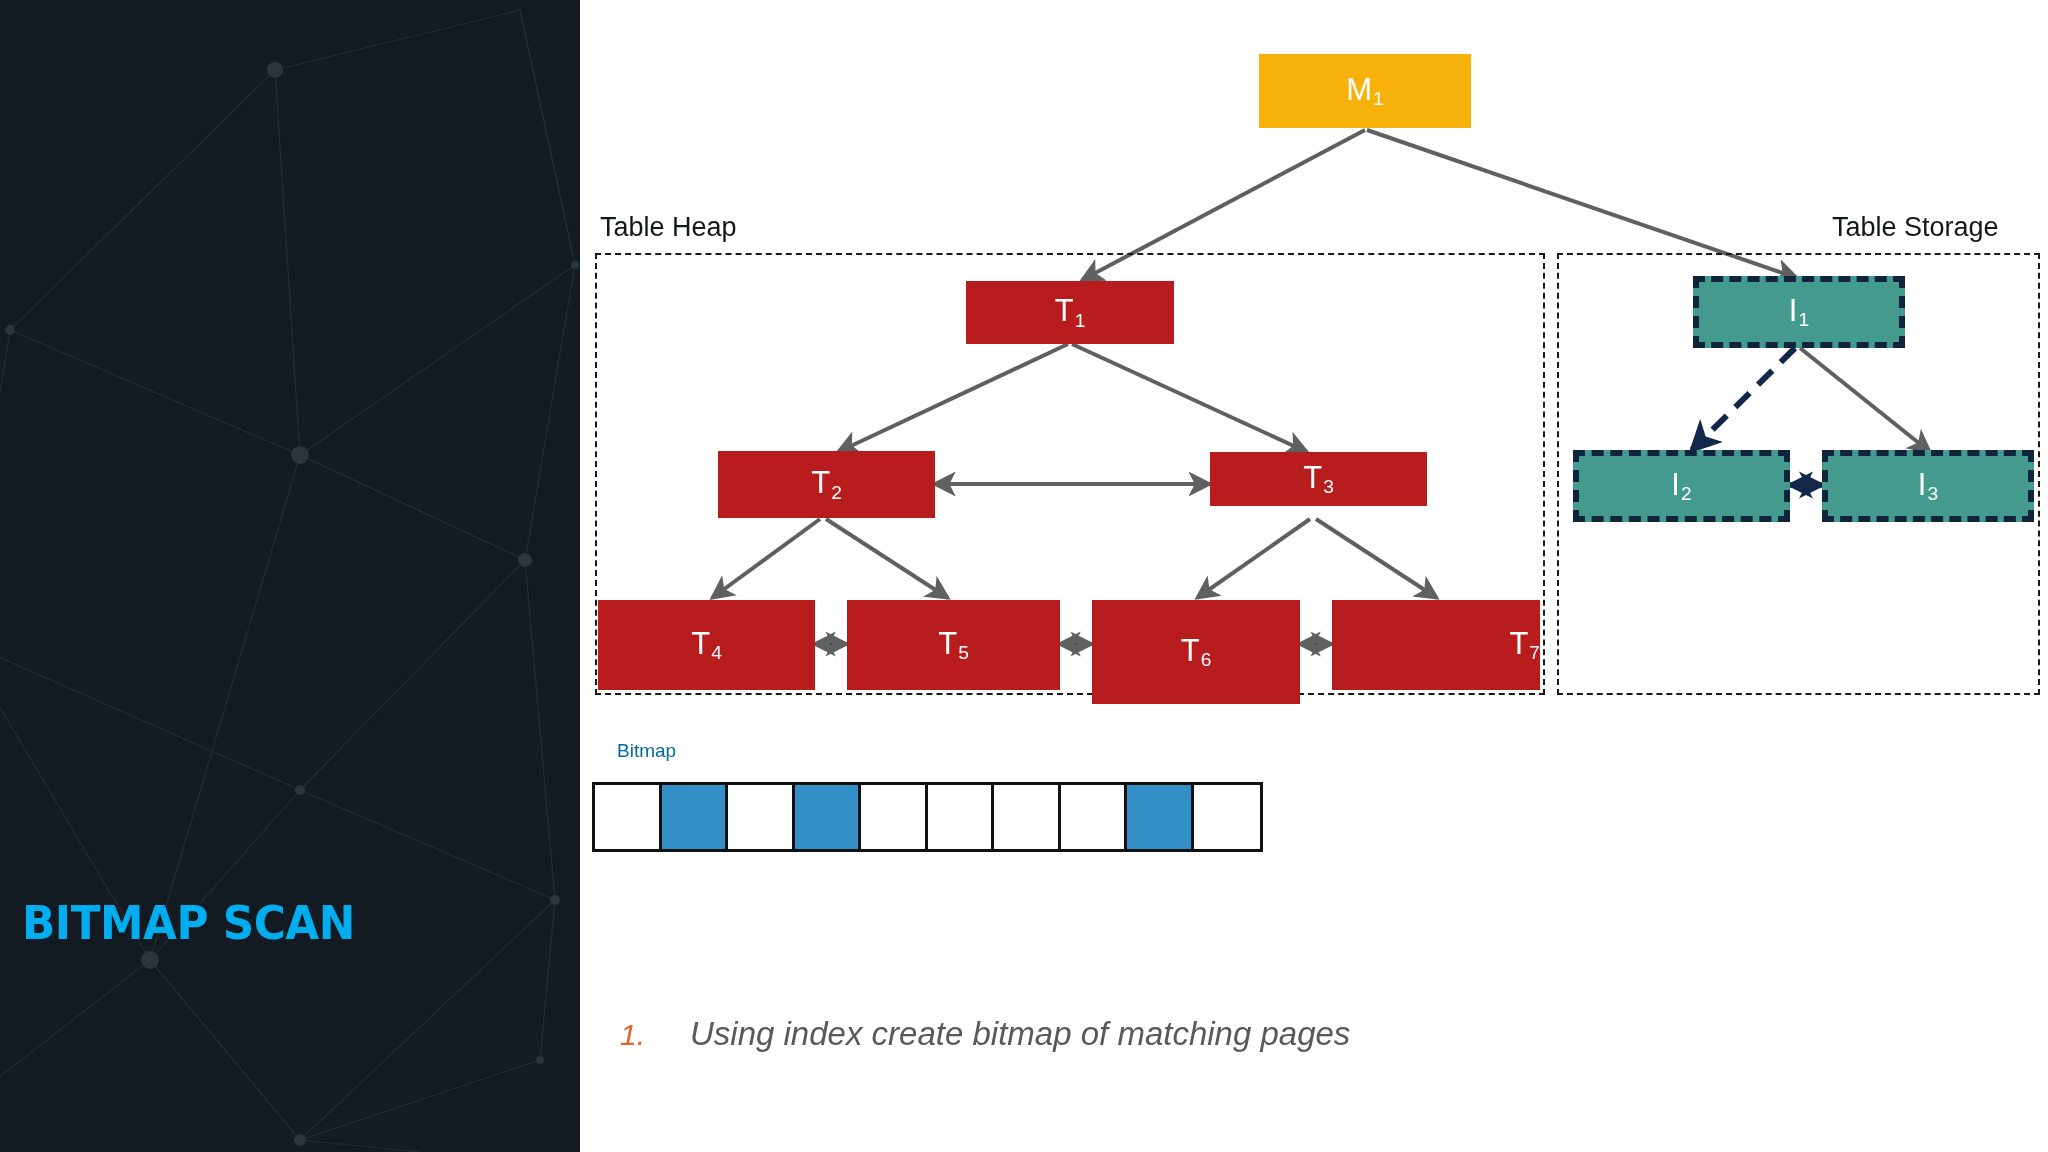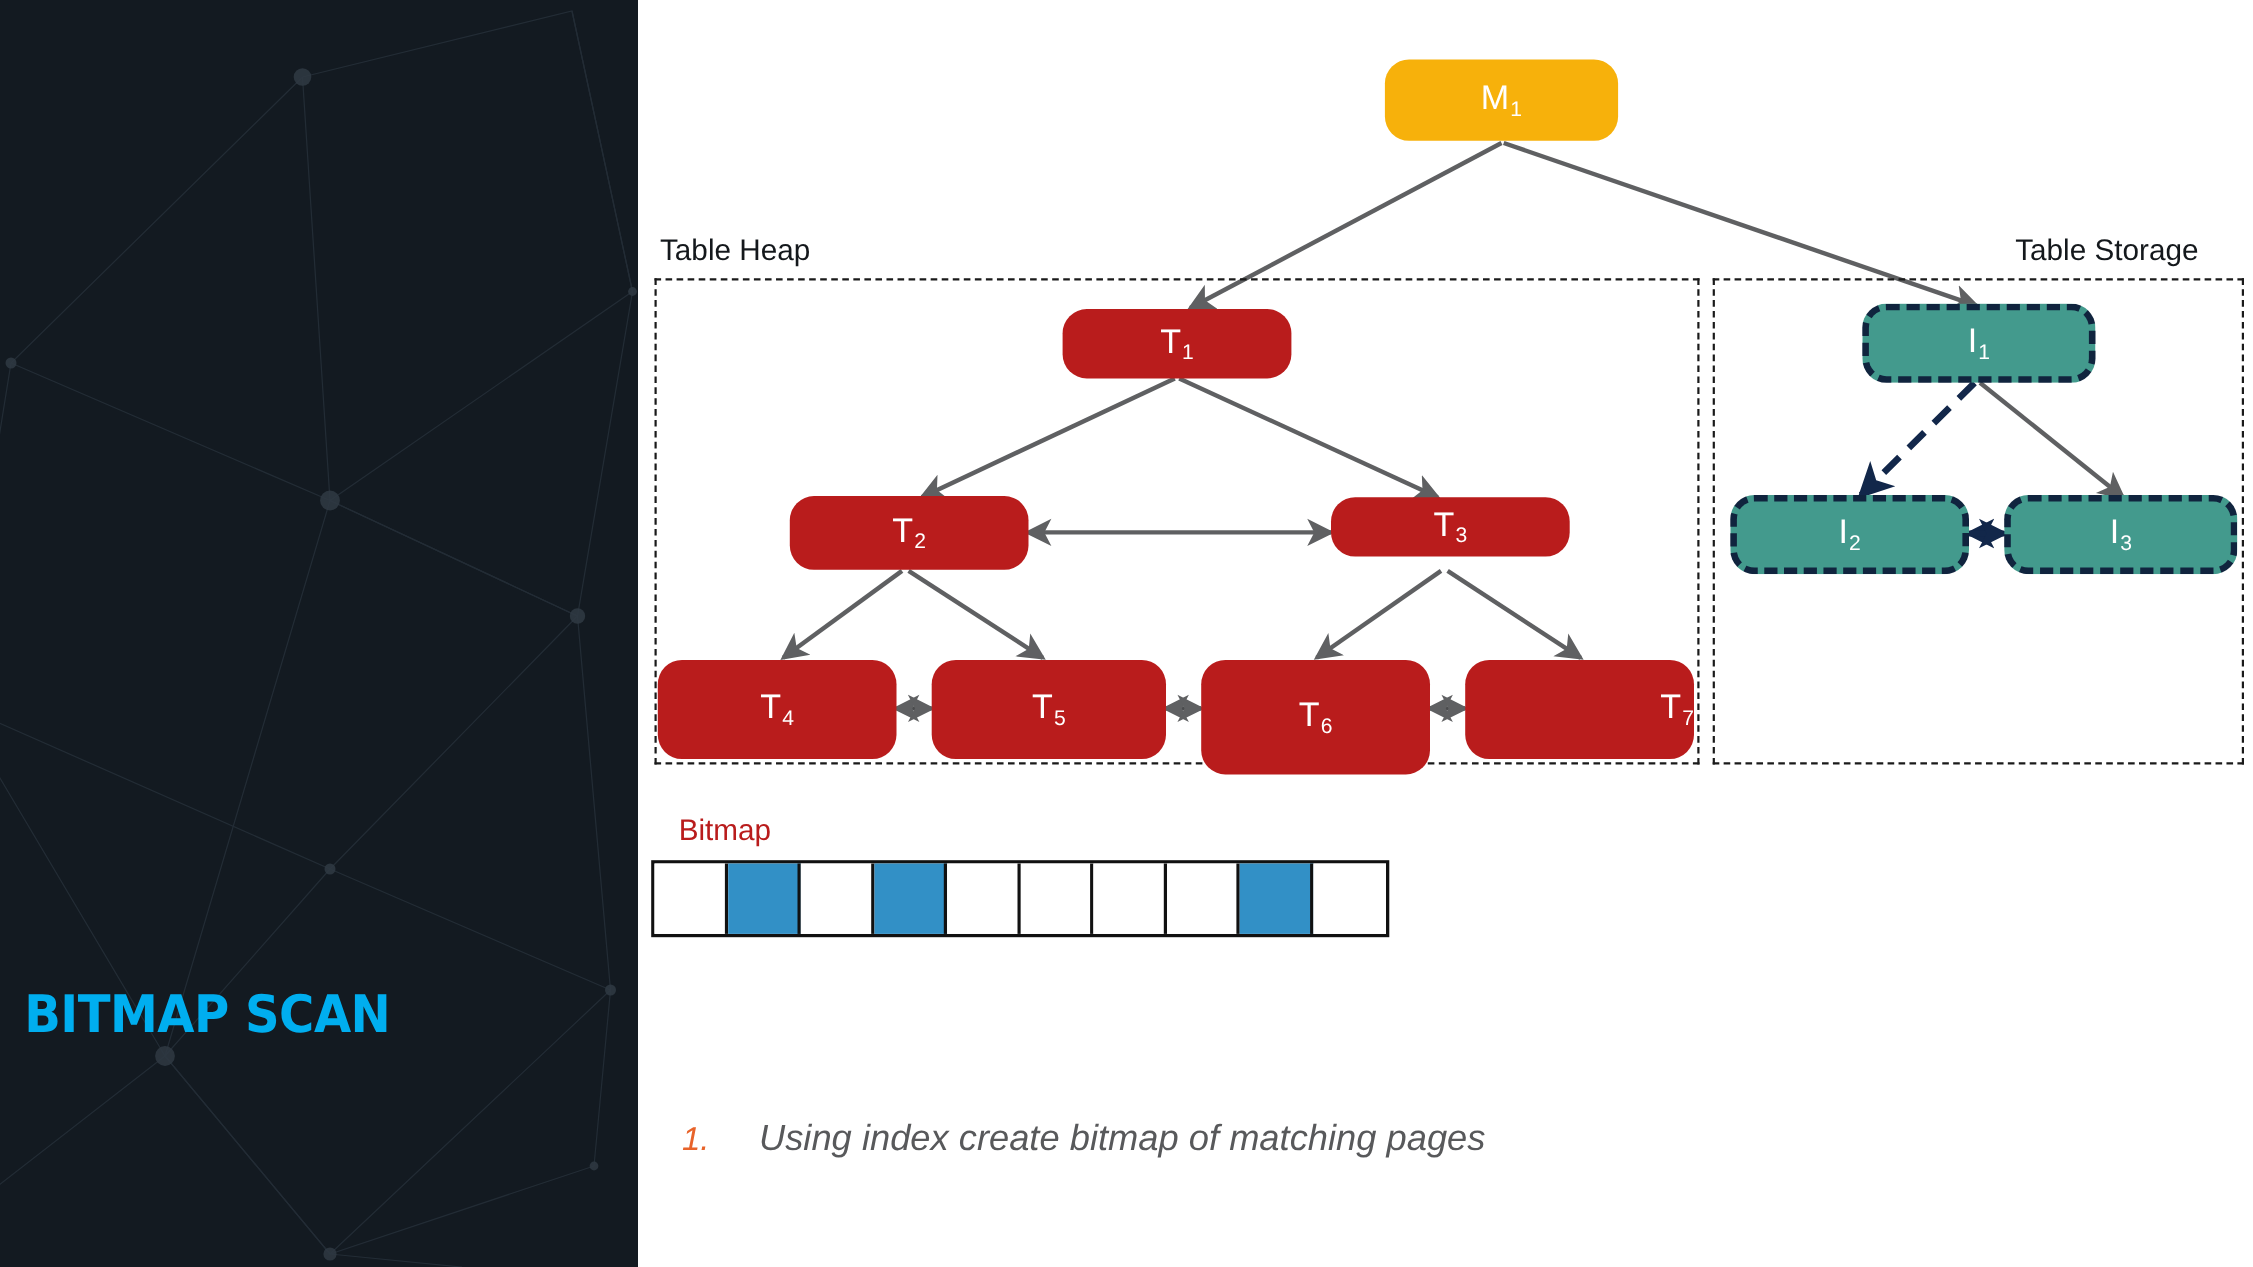--- a/index.html
+++ b/index.html
@@ -77,40 +77,39 @@
   .node {
     position: absolute;
     box-sizing: border-box;
     display: flex;
     align-items: center;
     justify-content: center;
     color: #ffffff;
     font-size: 31px;
     line-height: 1;
     user-select: none;
-    border-radius: 22px;
   }
   .node .lbl { display: inline-block; }
   .node sub {
     font-size: 0.62em;
     vertical-align: -0.30em;
     margin-left: 1px;
   }
   .node-root   { background: #F7B10B; }
   .node-table  { background: #b91c1c; }
   .node-index  {
     background: #439A8D;
     border: 6px dashed #10243E;
   }
 
   
   #bitmap-label {
     position: absolute;
-    font-size: 27px;
-    color: #b91c1c;
+    font-size: 19px;
+    color: #0369a1;
   }
   #bitmap-row {
     position: absolute;
     display: flex;
     border: 3px solid #111111;
     box-sizing: content-box;
     background: #ffffff;
   }
   .bit-cell {
     width: 66.5px;

